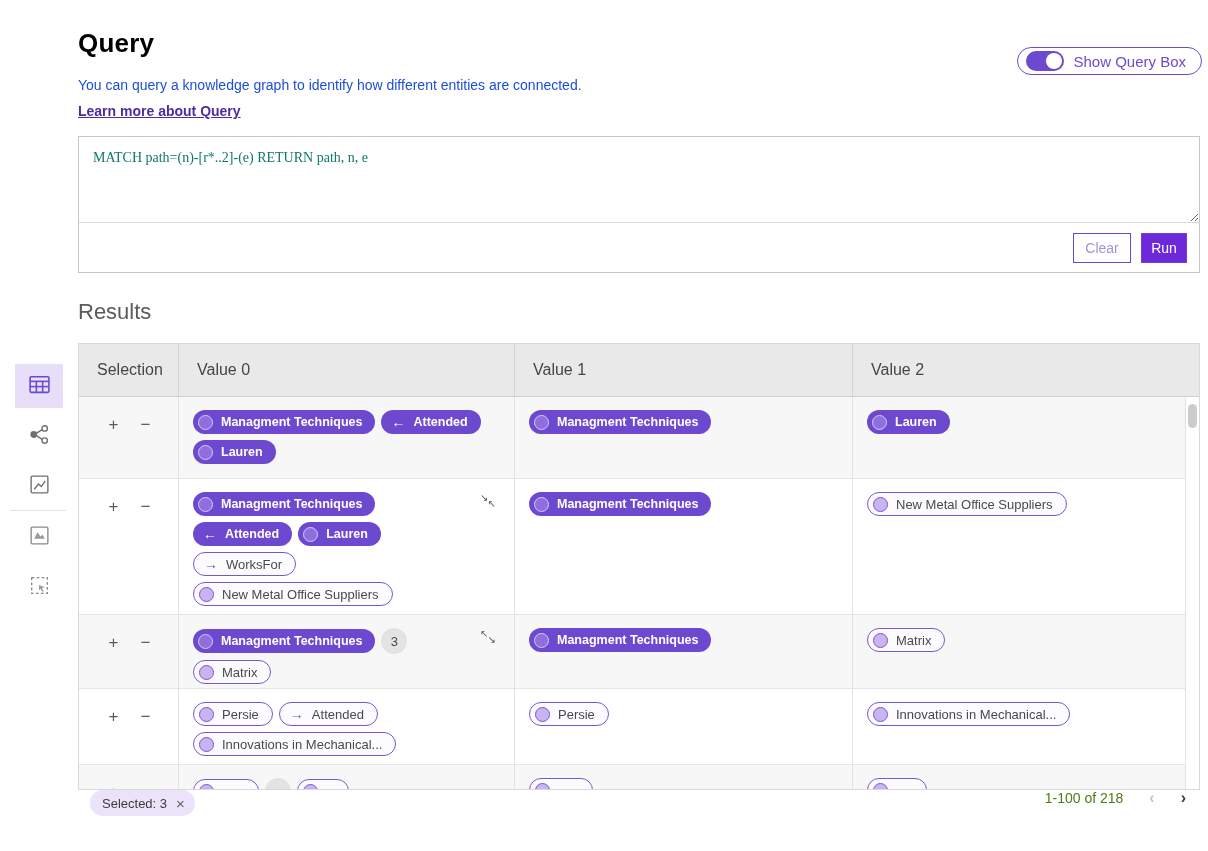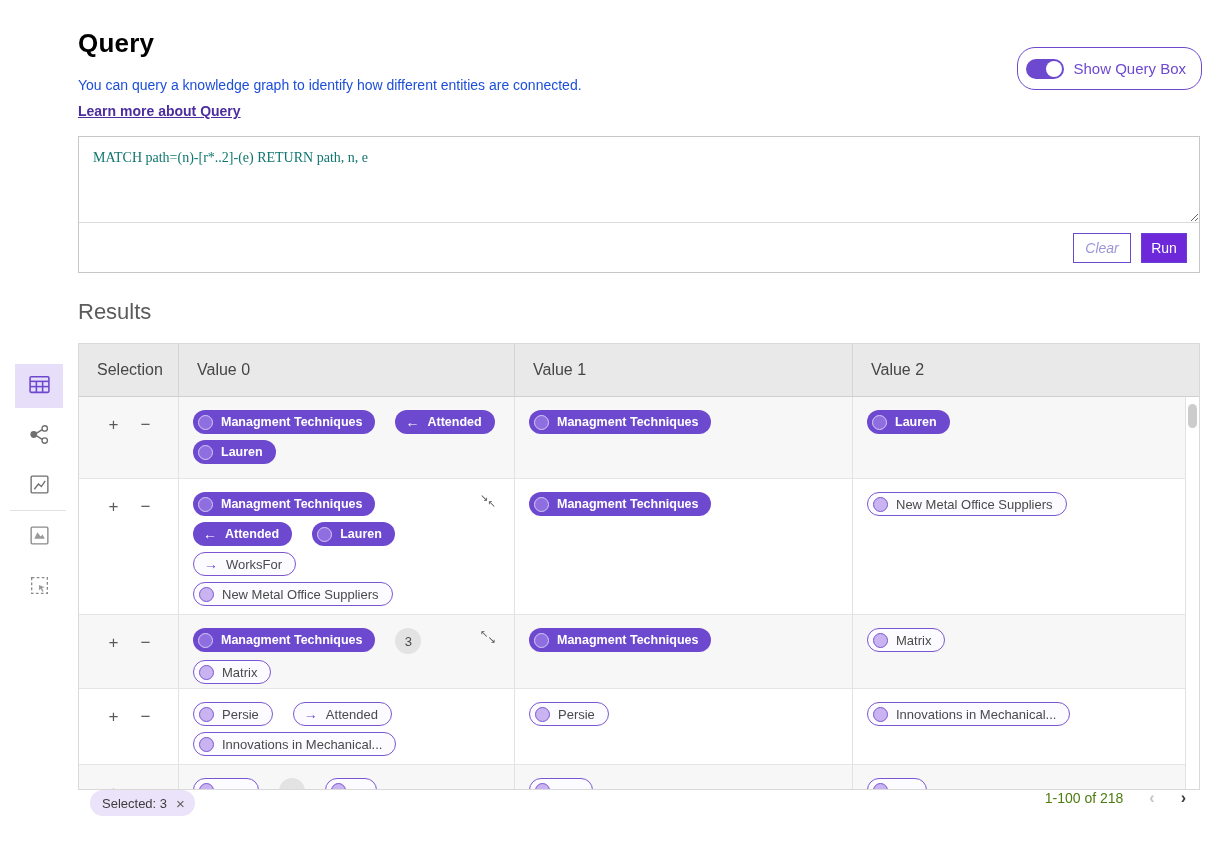--- a/index.html
+++ b/index.html
@@ -6,36 +6,36 @@
   html,body { width:1208px; height:851px; background:#fff; overflow:hidden;
               font-family:"Liberation Sans", sans-serif; }
   .page { position:relative; width:1208px; height:851px; }
 
   
   .top { padding:28px 6px 0 78px; position:relative; }
   .page-title { font-size:26px; font-weight:700; color:#000000; letter-spacing:.2px; }
   .page-desc { margin-top:18px; font-size:14px; color:#1d4ed8; }
   .learn-link { display:inline-block; margin-top:10px; font-size:14px; font-weight:600;
                 color:#4b2da0; text-decoration:underline; cursor:pointer; }
-  .toggle-pill { position:absolute; top:47px; right:6px; height:43px; background:#fff;
+  .toggle-pill { position:absolute; top:47px; right:6px; height:28px; background:#fff;
                  border:1.5px solid #6d49cf; border-radius:18px; display:flex;
                  align-items:center; gap:9px; padding:0 15px 0 8px; color:#6d49cf;
                  font-size:15px; cursor:pointer; }
   .switch { width:38px; height:20px; background:#6d49cf; border-radius:10px; position:relative; }
   .knob { position:absolute; right:2px; top:2px; width:16px; height:16px; border-radius:50%;
           background:#fff; }
 
   .query-panel { margin:16px 0 0 78px; width:1122px; border:1px solid #c7c7c7; background:#fff; }
   .query-input { display:block; width:100%; height:86px; border:none; border-bottom:1px solid #dadada;
                  padding:13px 14px; font-family:Liberation Serif, serif; font-size:14px;
                  color:#0f766e; resize:vertical; outline:none; background:#fff; }
   .query-actions { height:49px; display:flex; justify-content:flex-end; align-items:center;
                    gap:10px; padding-right:12px; }
   .btn-clear { min-width:58px; height:30px; background:#fff; border:1px solid #6d49cf;
-               color:#9c96d9; font-size:14px; font-family:inherit; cursor:pointer;font-style:italic; }
+               color:#9c96d9; font-size:14px; font-family:inherit; cursor:pointer; }
   .btn-run { min-width:46px; height:30px; background:#6d28d9; border:1px solid #6c3fd6;
              color:#fff; font-size:14px; font-family:inherit; cursor:pointer; }
 
   
   .results-title { margin:26px 0 10px 78px; font-size:22px; font-weight:400; color:#5b5b5b; }
   .results-wrap { position:relative; margin-top:18px; }
 
   
   .rail { position:absolute; left:0; top:0; width:78px; }
   .rail-btn { position:absolute; left:15px; width:48px; height:44px; display:flex;
@@ -51,21 +51,21 @@
         align-items:center; border-right:1px solid #d4d4d4; }
   .th:last-child { border-right:none; }
   .tbody { height:392px; overflow:hidden; position:relative; }
   .trow { display:grid; grid-template-columns:100px 336px 338px 334px; border-bottom:1px solid #e5e5e5;
           background:#fff; }
   .trow.zebra { background:#f7f7f7; }
   .tcell { position:relative; padding:13px 12px 8px 14px; border-right:1px solid #e2e2e2; }
   .sel-cell { display:flex; justify-content:center; align-items:flex-start; gap:22px; padding-top:19px; }
   .sel-btn { background:none; border:none; font-size:17px; line-height:1; color:#5a5a5a;
              cursor:pointer; font-family:inherit; }
-  .pill-line { display:flex; gap:20px; margin-bottom:6px; align-items:flex-start; flex-wrap:wrap; }
+  .pill-line { display:flex; gap:6px; margin-bottom:6px; align-items:center; flex-wrap:wrap; }
   .pill { display:inline-flex; align-items:center; gap:8px; height:24px; border-radius:13px;
           padding:0 13px 0 5px; white-space:nowrap; }
   .pill.filled { background:#6d49cf; color:#fff; font-weight:700; font-size:12.5px; }
   .pill.outline { background:#fcfbff; border:1.5px solid #7a57d1; color:#4a4a4a; font-size:13px; }
   .node-circle { width:15px; height:15px; border-radius:50%; flex:0 0 auto; }
   .pill.filled .node-circle { background:#8f6fe0; border:1.5px solid #d7cbf6; }
   .pill.outline .node-circle { background:#c9b4f1; border:1.5px solid #7a57d1; }
   .pill-arrow { font-size:14px; line-height:1; margin-left:5px; }
   .pill.filled .pill-arrow { color:#fff; }
   .pill.outline .pill-arrow { color:#6d49cf; }

